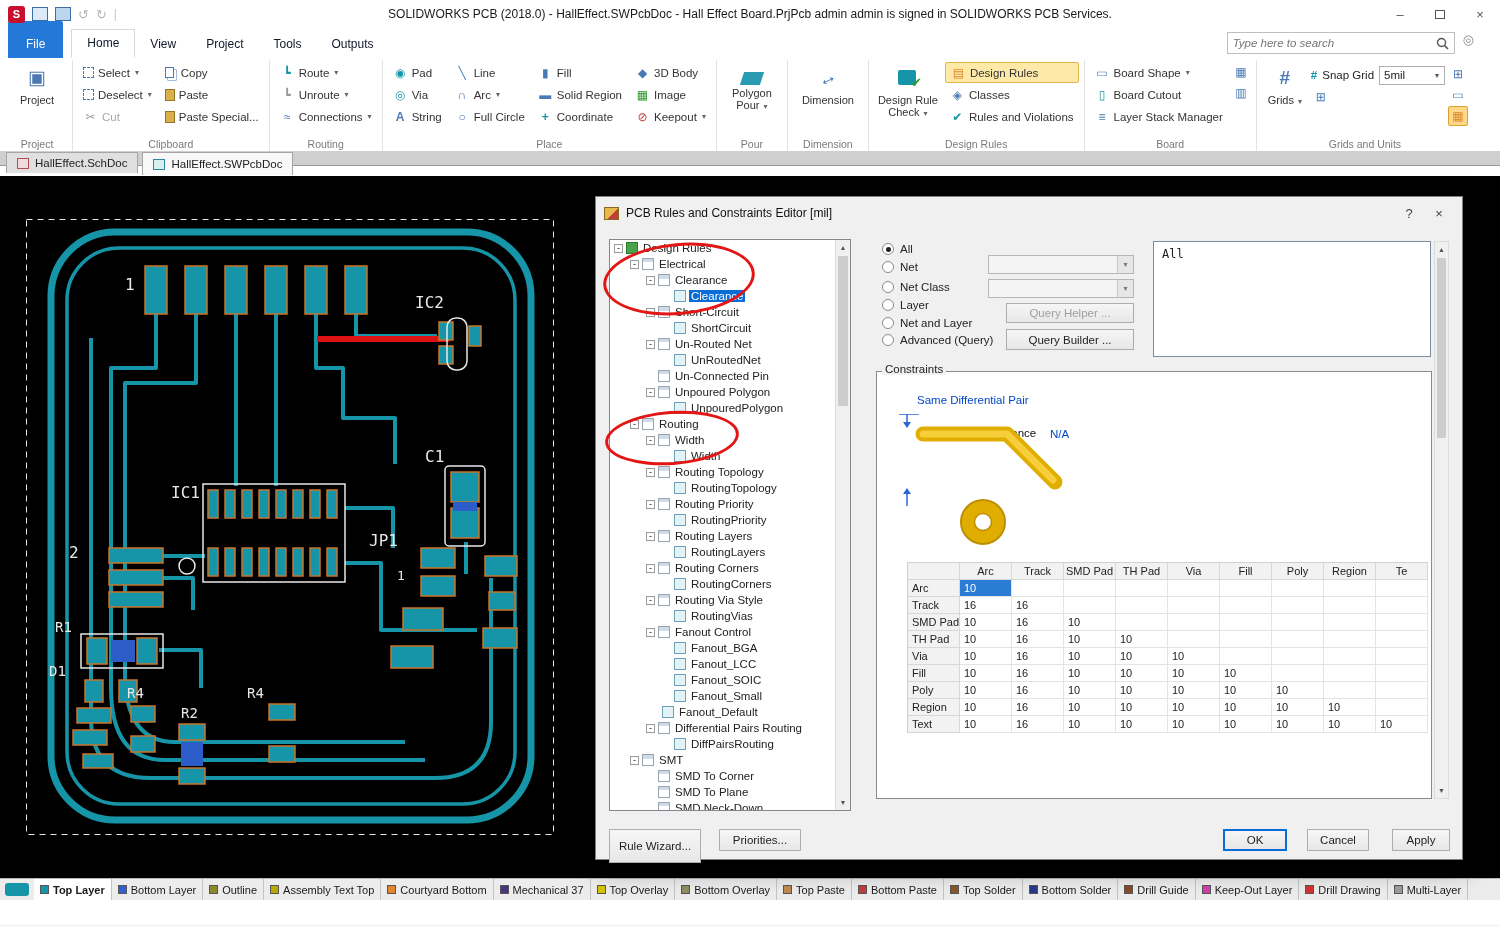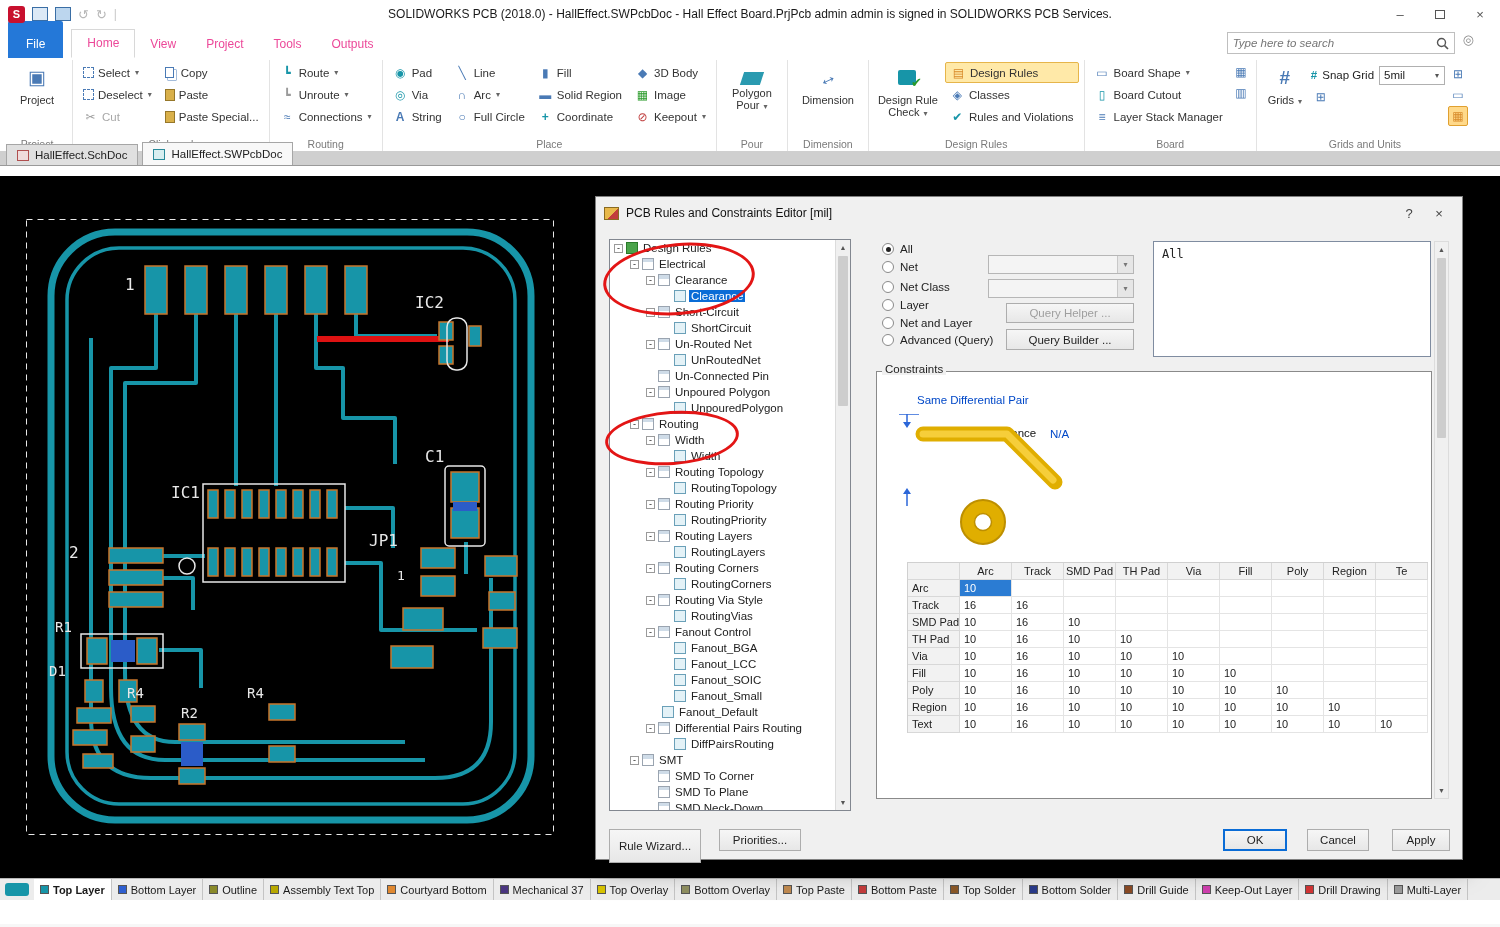--- a/index.html
+++ b/index.html
@@ -16,21 +16,21 @@
   .qarrow { color:#b8b8b8; font-size:13px; }
   .qsep { color:#c8c8c8; }
   .title-text { position:absolute; left:0; right:0; text-align:center; font-size:12px; color:#1a1a1a; }
   .win-controls { margin-left:auto; display:flex; z-index:2; }
   .wbtn { width:40px; height:26px; display:flex; align-items:center; justify-content:center; color:#555; font-size:13px; }
   .wbtn .maxbox { width:10px; height:9px; border:1.4px solid #555; }
 
   
   .rtabbar { position:absolute; top:28px; left:0; width:100%; height:30px; background:#fff; display:flex; align-items:flex-end; padding-left:8px; }
   .rtabs { display:flex; align-items:flex-end; height:100%; }
-  .rtab { padding:6px 15px 7px; font-size:12px; color:#ec4899; }
+  .rtab { padding:6px 15px 7px; font-size:12px; color:#0f172a; }
   .rtab.file { background:#2478d8; color:#fff; border-radius:2px 2px 0 0; margin-right:8px; padding:16px 18px 7px; }
   .rtab.active { border:1px solid #d8d8d8; border-bottom:1px solid #fff; background:#fff; }
   .searchwrap { position:absolute; right:26px; top:4px; display:flex; gap:8px; }
   .searchbox { width:228px; height:22px; border:1px solid #bfbfbf; background:#fff; display:flex; align-items:center; padding:0 5px; }
   .searchbox input { flex:1; border:none; outline:none; font-style:italic; font-size:11.5px; color:#777; font-family:"Liberation Sans",sans-serif; background:transparent; }
   .compass { color:#8a8a8a; font-size:13px; }
 
   
   .ribbon { position:absolute; top:58px; left:0; width:100%; height:94px; background:#fff; border-bottom:1px solid #cfcfcf; display:flex; align-items:stretch; padding:2px 0 0 2px; }
   .rgroup { position:relative; border-right:1px solid #e3e3e3; padding:2px 5px 15px; display:flex; gap:3px; }
@@ -53,21 +53,21 @@
   .drc { position:relative; width:22px; }
   .drc-board { position:absolute; left:1px; top:4px; width:18px; height:15px; background:#1795A8; border-radius:2px; }
   .drc-check { position:absolute; right:-3px; bottom:-3px; color:#2a9a2a; font-size:13px; }
   .rtool { width:20px; height:20px; display:flex; align-items:center; justify-content:center; font-size:12px; border-radius:2px; }
   .rtool.hl { background:#ffd98a; border:1px solid #e0a030; }
   .snaprow { display:flex; align-items:center; gap:5px; height:22px; font-size:11.5px; }
   .snapcombo { width:66px; height:19px; border:1px solid #b0b0b0; background:#fff; display:flex; align-items:center; padding-left:4px; }
   .snapcombo .carr { margin-left:auto; width:14px; text-align:center; font-size:8px; color:#555; }
 
   
-  .doctabs { position:absolute; top:152px; left:0; width:100%; height:14px; background:#cfcfcf; border-bottom:1px solid #9a9a9a; display:flex; align-items:flex-end; padding-left:6px; gap:4px; }
+  .doctabs { position:absolute; top:152px; left:0; width:100%; height:14px; background:#cfcfcf; border-bottom:1px solid #9a9a9a; display:flex; align-items:flex-start; padding-left:6px; gap:4px; }
   .dtab { display:flex; align-items:center; gap:6px; height:21px; padding:0 10px; font-size:11.5px; background:#e0e0e0; border:1px solid #a6a6a6; border-bottom:none; color:#222; }
   .dtab.active { background:#f8f8f8; height:23px; }
   .dicon { width:12px; height:11px; border:1px solid #888; flex:none; }
   .dicon.sch { background:#f0dcdc; border-color:#b05050; }
   .dicon.pcb { background:#d8eef0; border-color:#2a8a9a; }
 
   
   .canvas { position:absolute; top:176px; left:0; width:1500px; height:702px; background:#000; }
 
   

